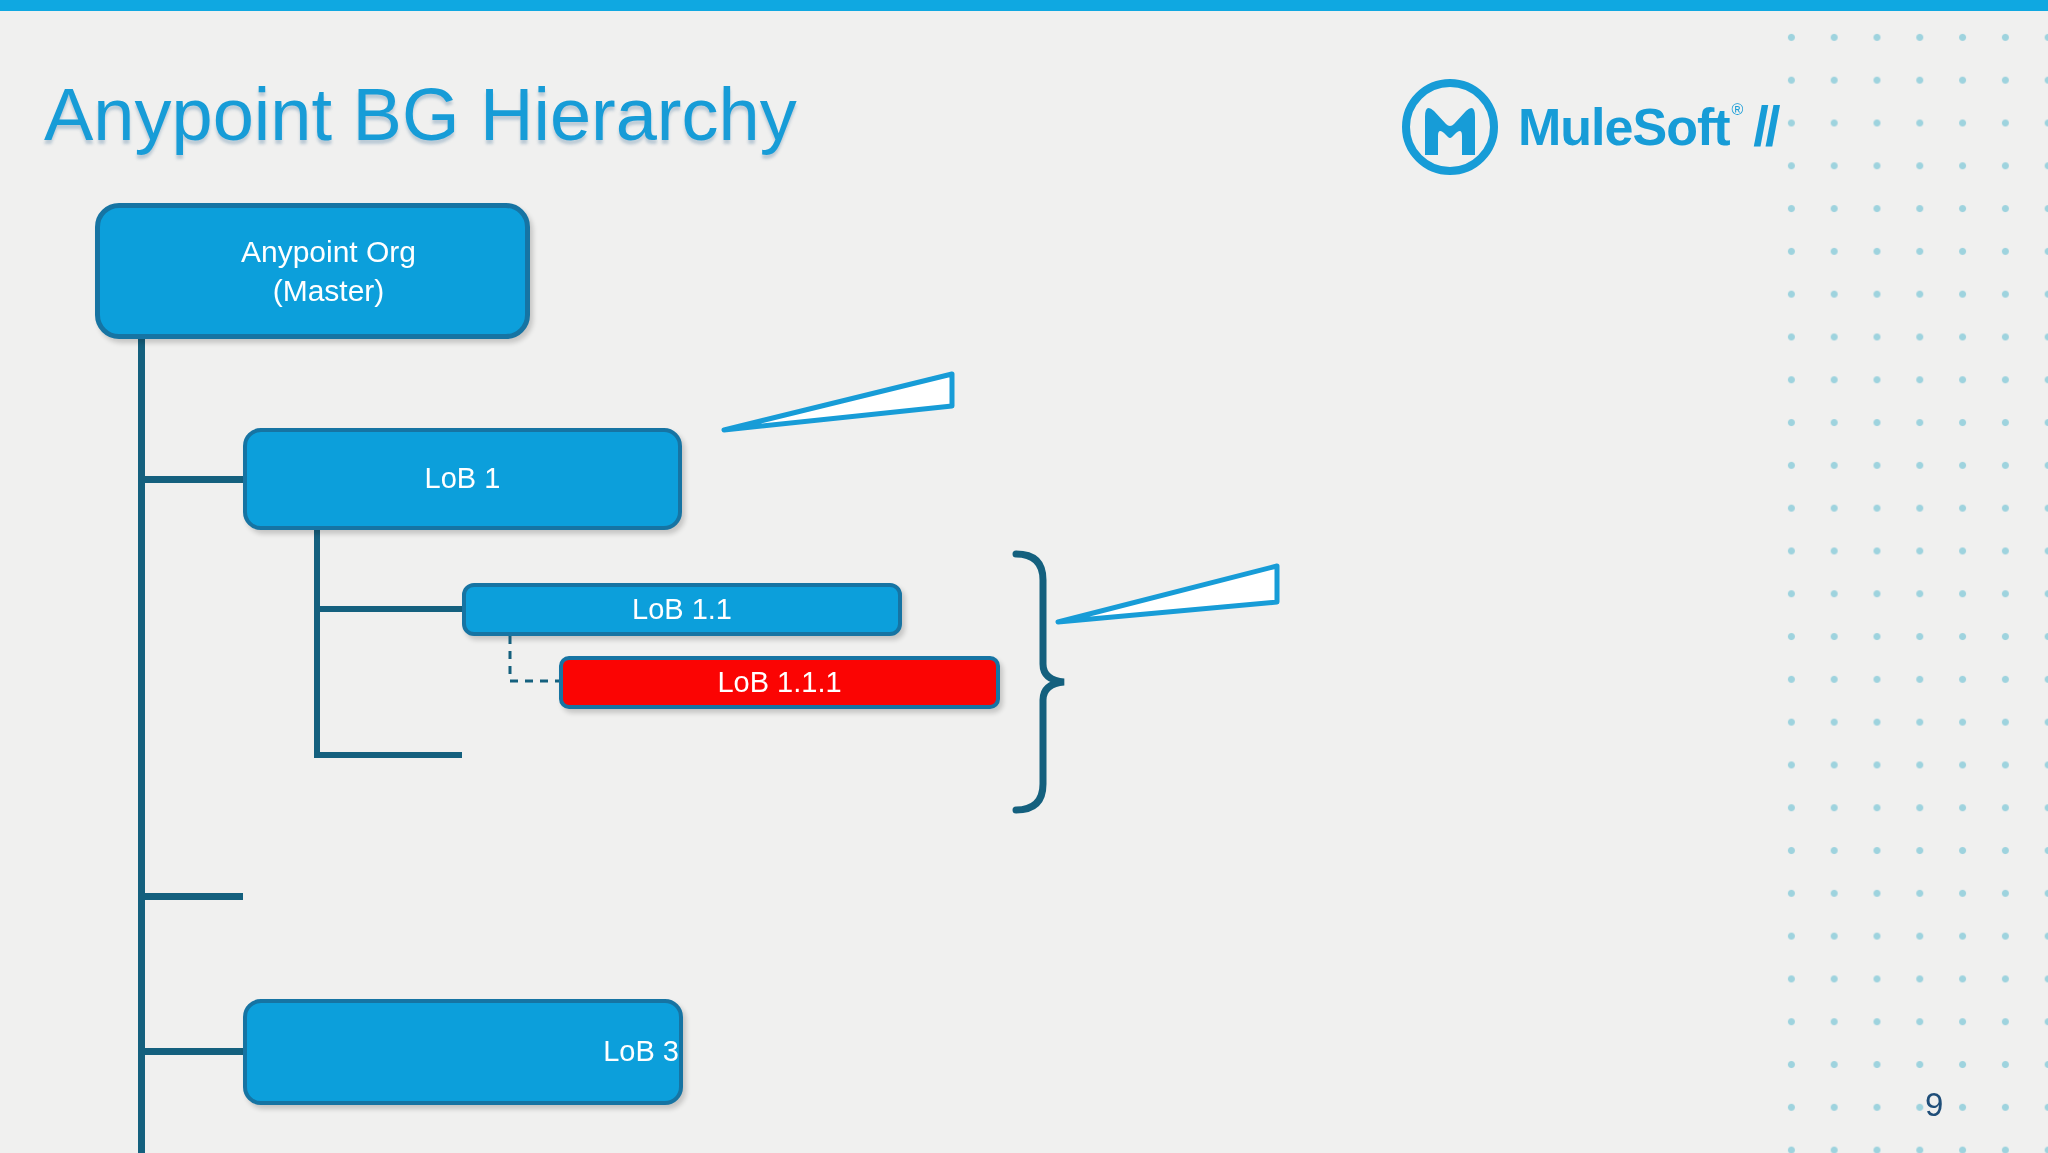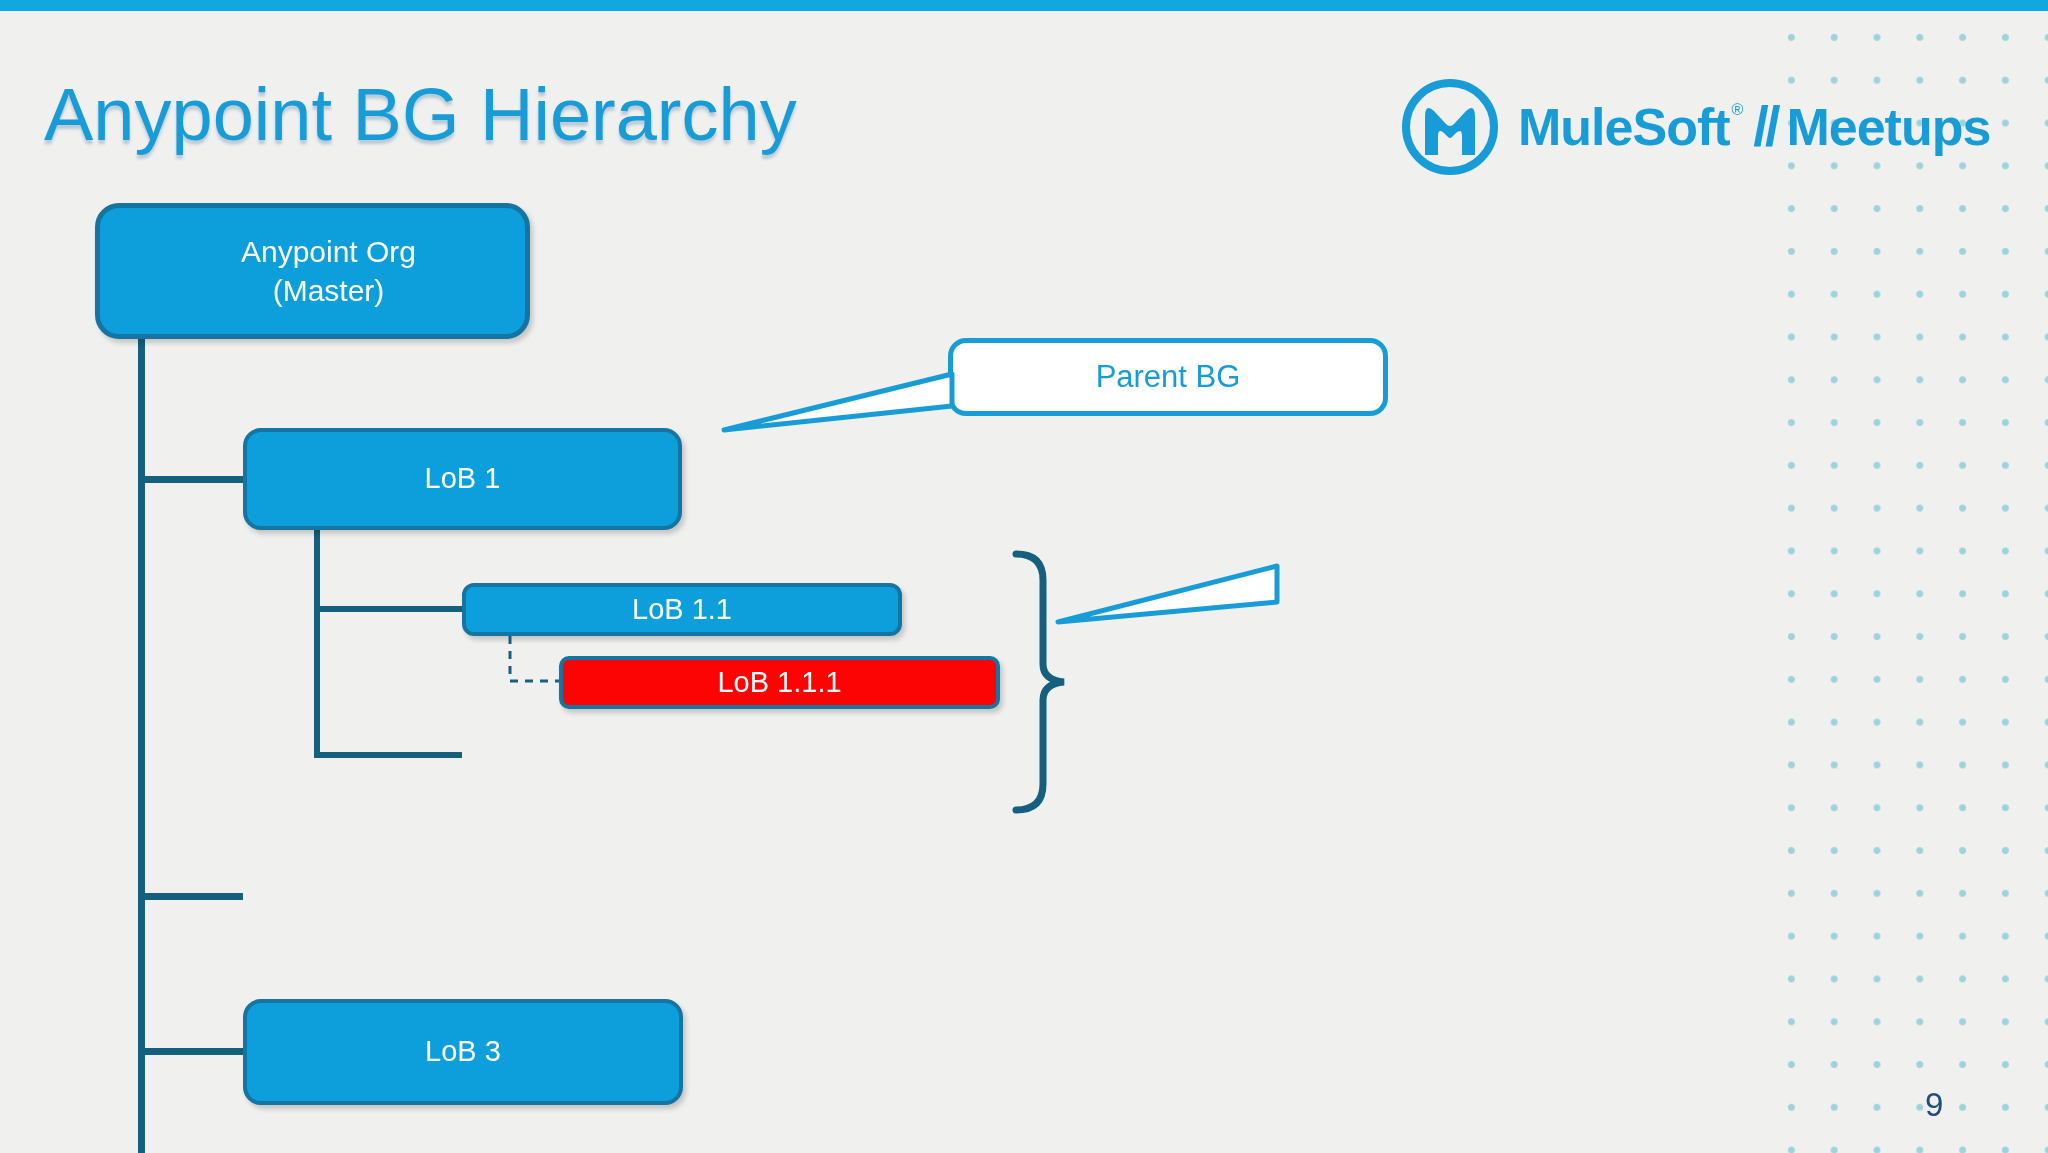--- a/index.html
+++ b/index.html
@@ -46,21 +46,21 @@
     box-shadow:3px 4px 5px rgba(0,0,0,0.18);
   }
   .node .lbl{font-size:29px;line-height:1.3;}
   .node-org{left:95px;top:203px;width:435px;height:136px;border-radius:24px;border-width:5px;padding-left:32px;}
   .node-org .lbl{font-size:30px;}
   .node-lob1{left:243px;top:428px;width:439px;height:102px;border-radius:18px;}
   .node-lob11{left:462px;top:583px;width:440px;height:53px;border-radius:12px;}
   .node-lob111{left:559px;top:656px;width:441px;height:53px;border-radius:10px;background:var(--red);}
   .node-lob12{left:462px;top:731px;width:440px;height:53px;border-radius:12px;}
   .node-lob2{left:243px;top:845px;width:440px;height:102px;border-radius:18px;}
-  .node-lob3{left:243px;top:999px;width:440px;height:106px;border-radius:18px;}
+  .node-lob3{left:243px;top:999px;width:440px;height:106px;border-radius:18px;align-items:flex-end;}
   
   .callout{
     position:absolute;display:flex;align-items:center;justify-content:center;
     background:var(--white);border:5px solid var(--accent);border-radius:18px;
     color:var(--accent);font-size:31px;z-index:5;white-space:nowrap;
   }
   .callout-parent{left:948px;top:338px;width:440px;height:78px;}
   .callout-child{left:1273px;top:529px;width:394px;height:78px;}
   svg.overlay{position:absolute;left:0;top:0;width:2048px;height:1153px;z-index:6;pointer-events:none;}
   svg.overlay .tail{fill:var(--white);stroke:var(--accent);stroke-width:5;stroke-linejoin:round;}
@@ -82,21 +82,20 @@
 
   <div class="logo">
     <svg class="logo-badge" viewBox="0 0 100 100">
       <circle class="logo-ring" cx="50" cy="50" r="44"></circle>
       <path class="logo-m" d="M25,78 L25,40 Q25,26 34,34 L46,47 Q50,51 54,47 L66,34 Q75,26 75,40 L75,78 L62,78 L62,59 Q62,51 56,56 L52,60 Q50,62 48,60 L44,56 Q38,51 38,59 L38,78 Z"></path>
     </svg>
     <div class="logo-text">
       <span class="logo-brand">MuleSoft</span>
       <span class="logo-reg">®</span>
       <span class="logo-sep">//</span>
-      <span class="logo-product">Meetups</span>
     </div>
   </div>
 
   <div class="conn" style="left:138px;top:339px;width:7px;height:814px;"></div>
   <div class="conn" style="left:138px;top:476px;width:105px;height:7px;"></div>
   <div class="conn" style="left:138px;top:893px;width:105px;height:7px;"></div>
   <div class="conn" style="left:138px;top:1048px;width:105px;height:7px;"></div>
   <div class="conn" style="left:314px;top:530px;width:6px;height:228px;"></div>
   <div class="conn" style="left:314px;top:606px;width:148px;height:6px;"></div>
   <div class="conn" style="left:314px;top:752px;width:148px;height:6px;"></div>
@@ -111,23 +110,20 @@
   <div class="node node-lob11">
     <span class="lbl">LoB 1.1</span>
   </div>
   <div class="node node-lob111">
     <span class="lbl">LoB 1.1.1</span>
   </div>
   <div class="node node-lob3">
     <span class="lbl">LoB 3</span>
   </div>
 
-  <div class="callout callout-parent">
-    <span>Parent BG</span>
-  </div>
 
   <svg class="overlay" viewBox="0 0 2048 1153">
     <path class="dash" d="M510,636 L510,681 L559,681"></path>
     <path class="brace" d="M1016,554 Q1043,554 1043,580 L1043,664 Q1043,680 1064,682 Q1043,684 1043,700 L1043,784 Q1043,810 1016,810"></path>
     <polygon class="tail" points="952,374 724,430 952,406"></polygon>
     <polygon class="tail" points="1277,566 1058,622 1277,602"></polygon>
   </svg>
 
   <div class="pagenum">9</div>
 

